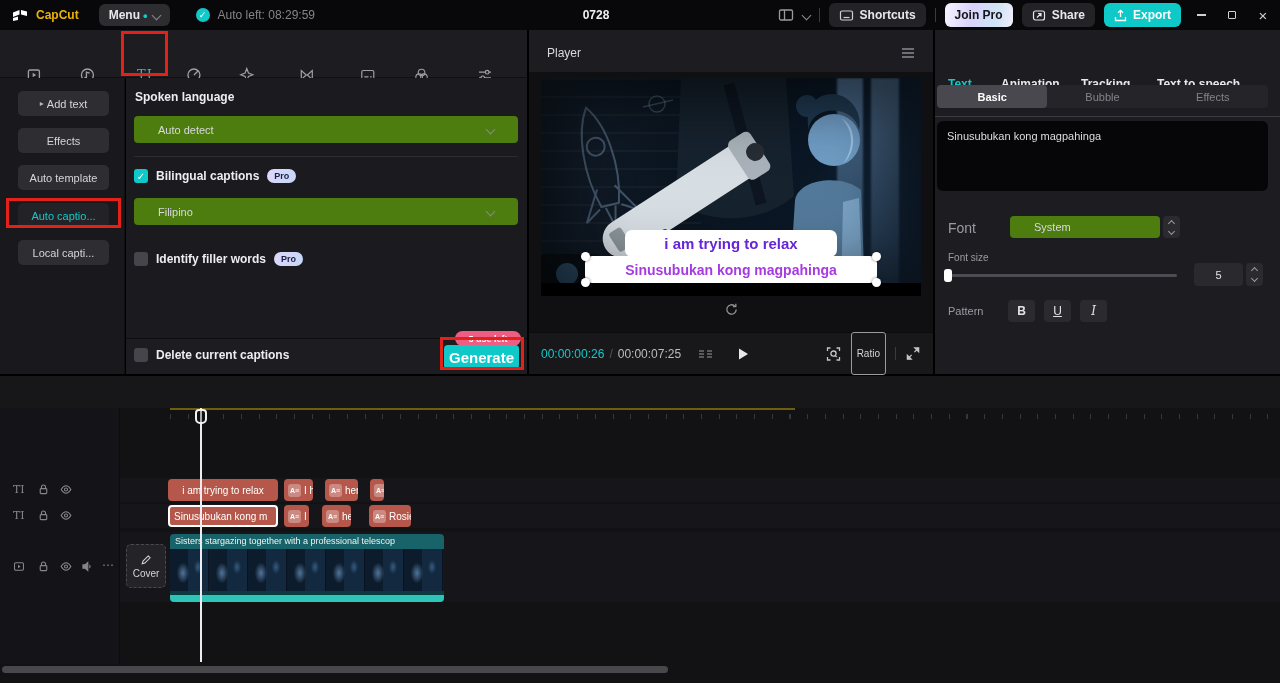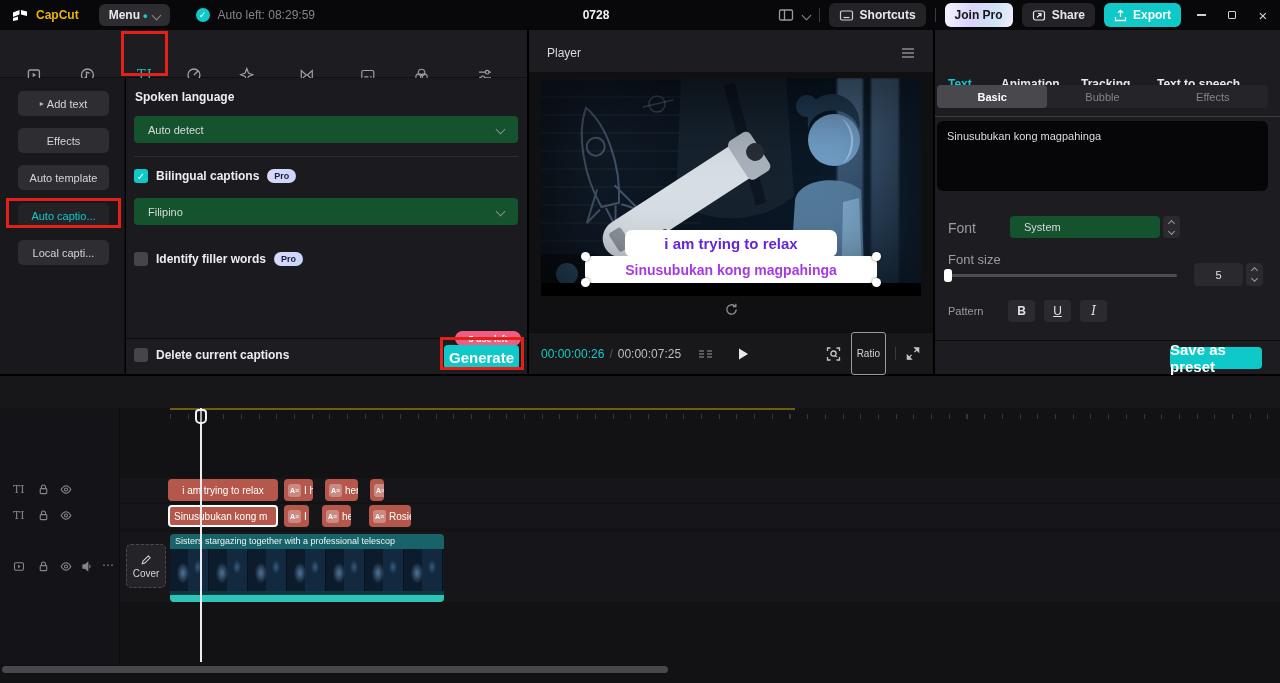--- a/index.html
+++ b/index.html
@@ -14,21 +14,21 @@
   .dim{color:#9a9aa1}
   
   .tbtn{height:24px;border-radius:6px;background:#232327;display:flex;align-items:center;gap:6px;padding:0 10px;color:#e8e8ec;font-size:12px;font-weight:bold}
   
   .mtab{position:absolute;top:37px;transform:translateX(-50%);display:flex;flex-direction:column;align-items:center;gap:4px;color:#9fa0a6;font-size:11px}
   .mtab.active{color:#12c9c9}
   
   .sideitem{position:absolute;left:18px;width:91px;height:25px;background:#2d2d32;border-radius:5px;color:#d4d4d9;font-size:11px;display:flex;align-items:center;justify-content:center;gap:3px}
   .sideitem.active{background:#222227;color:#12c9c9}
   
-  .dd{position:absolute;background:#14532d;border-radius:4px;display:flex;align-items:center;padding:0 14px;color:#d9d9de;font-size:11px}
+  .dd{position:absolute;background:#4d7c0f;border-radius:4px;display:flex;align-items:center;padding:0 24px;color:#d9d9de;font-size:11px}
   .chev{width:7px;height:7px;border-left:1.5px solid #8a8a91;border-bottom:1.5px solid #8a8a91;transform:rotate(-45deg);margin-left:auto}
   .chk{width:14px;height:14px;border-radius:3px;display:flex;align-items:center;justify-content:center;font-size:10px;color:#fff;flex:none}
   .chk.on{background:#0fc9c9}
   .chk.off{background:#45454b}
   .probadge{height:14px;padding:0 7px;margin-left:7px;border-radius:8px;background:linear-gradient(100deg,#dcd8fb,#c6d6f8);color:#1c1c40;font-size:9px;font-weight:bold;display:flex;align-items:center}
   .h12{font-size:12px;font-weight:bold;color:#ededf1}
   .tealbtn{background:#0fc9c9;border-radius:4px;color:#fff;font-weight:bold;font-size:15px;display:flex;align-items:center;justify-content:center}
   .stepper{position:absolute;width:17px;background:#2a2a2f;border-radius:4px;display:flex;flex-direction:column;align-items:center;justify-content:center;gap:3px}
   .cup{width:5px;height:5px;border-left:1.3px solid #9a9aa0;border-top:1.3px solid #9a9aa0;transform:rotate(45deg)}
   .cdn{width:5px;height:5px;border-left:1.3px solid #9a9aa0;border-top:1.3px solid #9a9aa0;transform:rotate(225deg)}
@@ -369,41 +369,38 @@
     <div class="p" style="left:0;top:86px;width:345px;height:1px;background:#3c3c42"></div>
     <div class="p" style="left:2px;top:91px;width:331px;height:70px;background:#060608;border-radius:6px;padding:9px 10px;font-size:11px;color:#dededf">Sinusubukan kong magpahinga</div>
     <span class="dim p" style="left:13px;top:190px;font-size:14px">Font</span>
     <div class="dd" style="left:75px;top:186px;width:150px;height:22px">
       <span>System</span>
     </div>
     <div class="stepper" style="left:228px;top:186px;height:22px">
         <span class="cup"></span>
         <span class="cdn"></span>
       </div>
-    <span class="dim p" style="left:13px;top:222px;font-size:13px">Font size</span>
+    <span class="dim p" style="left:13px;top:222px;font-size:10px">Font size</span>
     <div class="p" style="left:10px;top:244px;width:232px;height:3px;background:#4c4c52;border-radius:2px"></div>
     <div class="p" style="left:9px;top:239px;width:8px;height:13px;background:#fff;border-radius:3px"></div>
     <div class="p" style="left:259px;top:233px;width:49px;height:23px;background:#29292e;border-radius:4px;display:flex;align-items:center;justify-content:center;font-size:11px;color:#e4e4e8">5</div>
     <div class="stepper" style="left:311px;top:233px;height:23px">
         <span class="cup"></span>
         <span class="cdn"></span>
       </div>
     <span class="dim p" style="left:13px;top:275px;font-size:11px">Pattern</span>
     <div class="patbtn" style="left:73px;top:270px">
         <span style="font-weight:bold">B</span>
       </div>
     <div class="patbtn" style="left:109px;top:270px">
         <span style="text-decoration:underline">U</span>
       </div>
     <div class="patbtn" style="left:145px;top:270px">
         <span style="font-style:italic;font-family:'DejaVu Serif',serif">I</span>
       </div>
-    <div class="p" style="left:0;top:310px;width:345px;height:34px;background:#1d1d21;border-top:1px solid #0b0b0d">
-      <div class="tealbtn p" style="left:235px;top:6px;width:92px;height:22px">Save as preset</div>
-    </div>
   </div>
 
   <div class="panel" style="left:0;top:376px;width:1280px;height:32px;background:#17171a">
     
     
     
     
     
     
     

